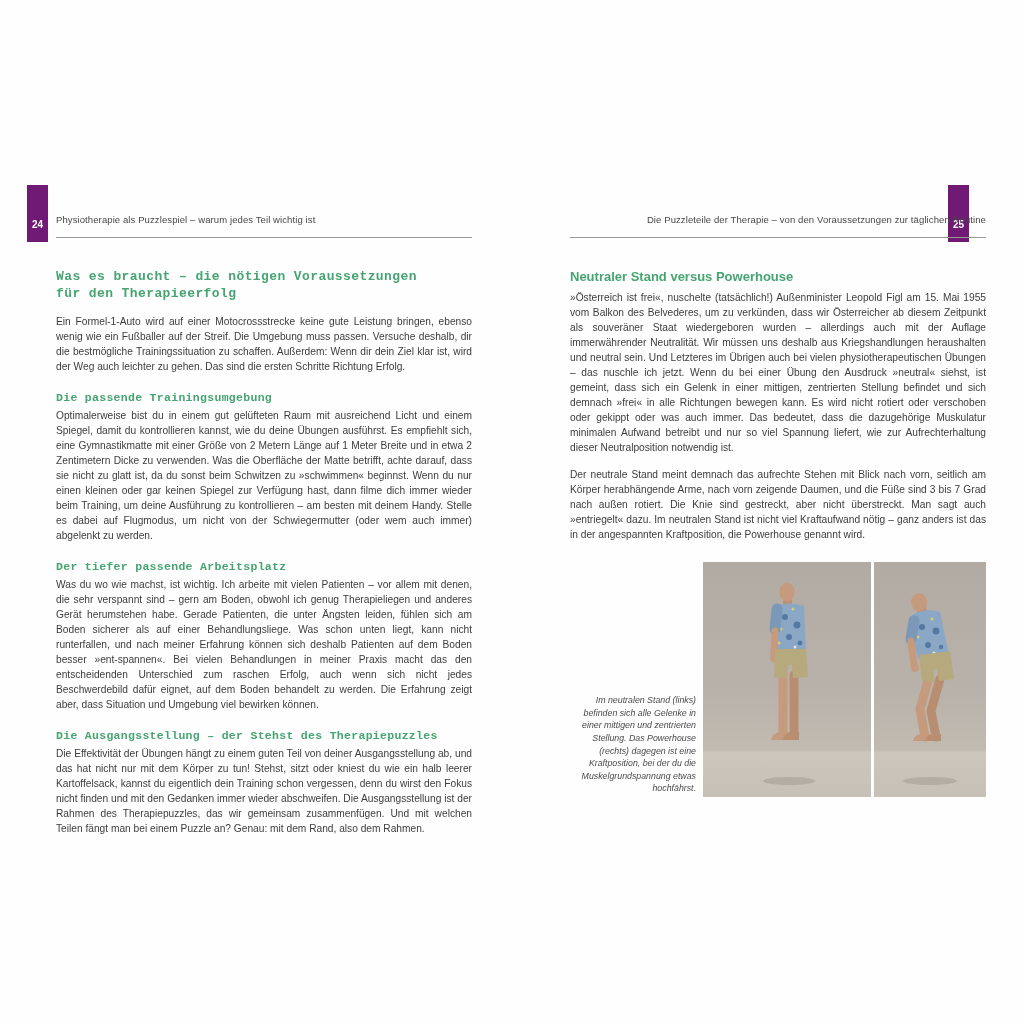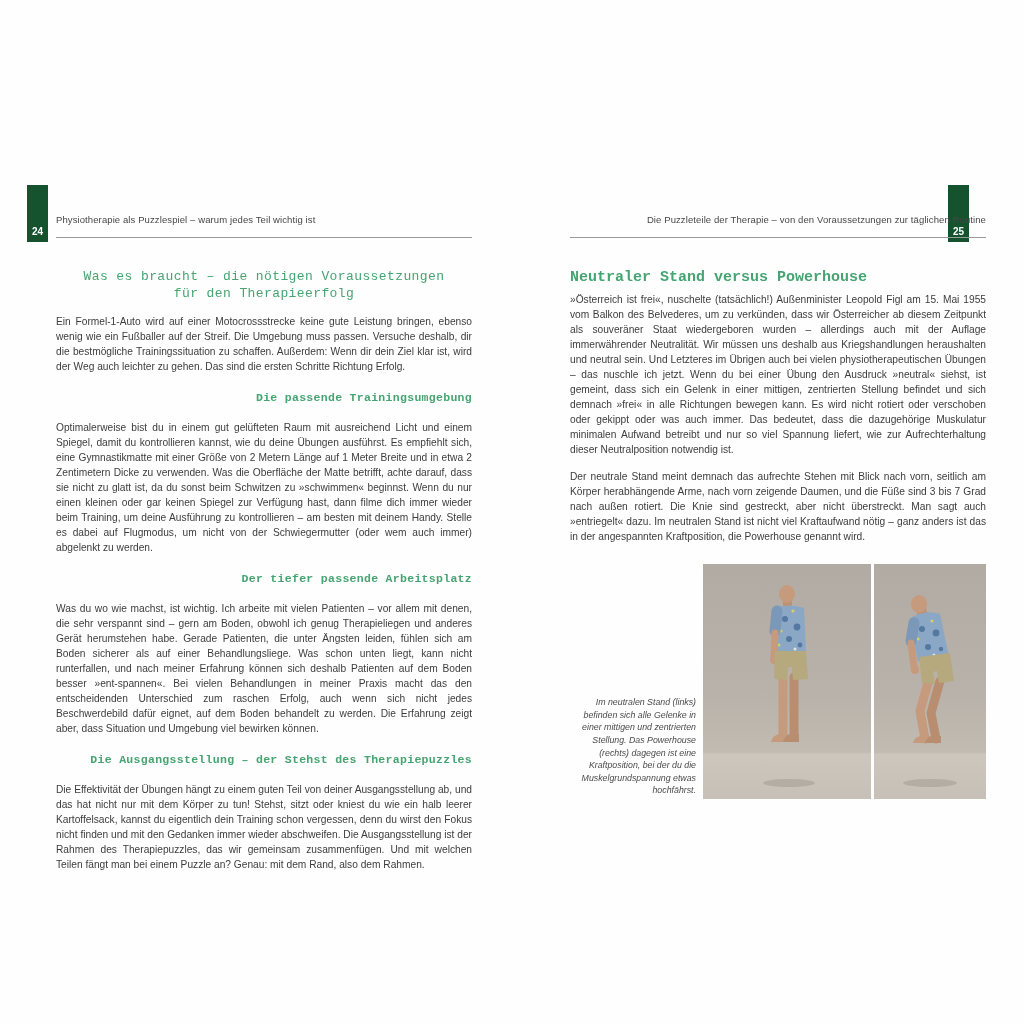--- a/index.html
+++ b/index.html
@@ -9,24 +9,24 @@
     font-family:"Liberation Sans", sans-serif;
     color:#3c3c3c;
     position:relative;
     overflow:hidden;
   }
   .sheet{position:absolute;inset:0;background:#fefefe;}
 
   
   .tab{
     position:absolute;top:185px;width:21px;height:57px;
-    background:#14532d;color:#ffffff;
+    background:#701a75;color:#ffffff;
     font-size:10px;font-weight:bold;
     display:flex;align-items:flex-end;justify-content:center;
-    padding-bottom:5px;box-sizing:border-box;
+    padding-bottom:12px;box-sizing:border-box;
   }
   .tab-left{left:27px;}
   .tab-right{left:948px;}
 
   
   .page{position:absolute;top:208px;width:416px;}
   .page-left{left:56px;}
   .page-right{left:554px;margin-left:16px;}
 
   .running-header{
@@ -35,42 +35,40 @@
     padding-bottom:7px;height:22px;
     display:flex;align-items:center;
     letter-spacing:0.1px;
   }
   .page-right .running-header{justify-content:flex-end;text-align:right;}
 
   .main-heading{
     margin-top:30px;
     font-family:"Liberation Mono", monospace;
     color:#45a471;
-    font-size:13px;font-weight:normal;
+    font-size:13px;font-weight:bold;
     line-height:17px;letter-spacing:0.4px;
     white-space:pre-line;
-    text-align:center;
   }
   .sub-heading{
     margin-top:17px;
     font-family:"Liberation Mono", monospace;
     color:#45a471;
     font-size:11.5px;font-weight:bold;
     letter-spacing:0.3px;
-    text-align:right;
   }
   .green-bold-heading{
     margin-top:31px;
-    color:#45a471;font-weight:bold;font-size:15px;font-family:Liberation Mono, monospace;
+    color:#45a471;font-weight:bold;font-size:13px;
   }
   .body-para{
     font-size:10.2px;line-height:15px;
     text-align:justify;margin-top:12px;color:#3c3c3c;
   }
-  .sub-heading + .body-para{margin-top:16px;}
+  .sub-heading + .body-para{margin-top:4px;}
   .green-bold-heading + .body-para{margin-top:6px;}
 
   
   .figure-row{display:flex;margin-top:20px;}
   .caption{
     width:126px;margin-right:7px;
     font-size:8.8px;font-style:italic;line-height:12.6px;
     text-align:right;color:#4a4a4a;
     align-self:flex-end;padding-bottom:2px;
   }

